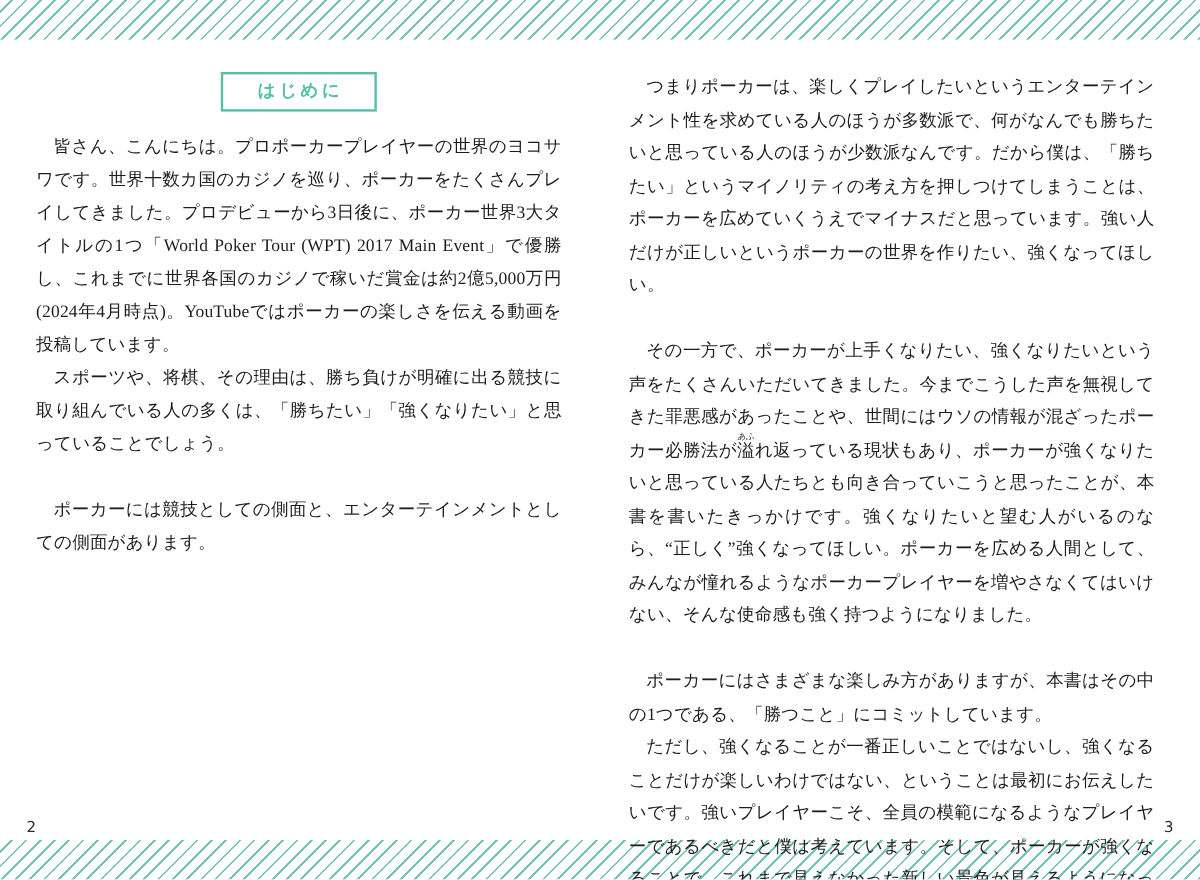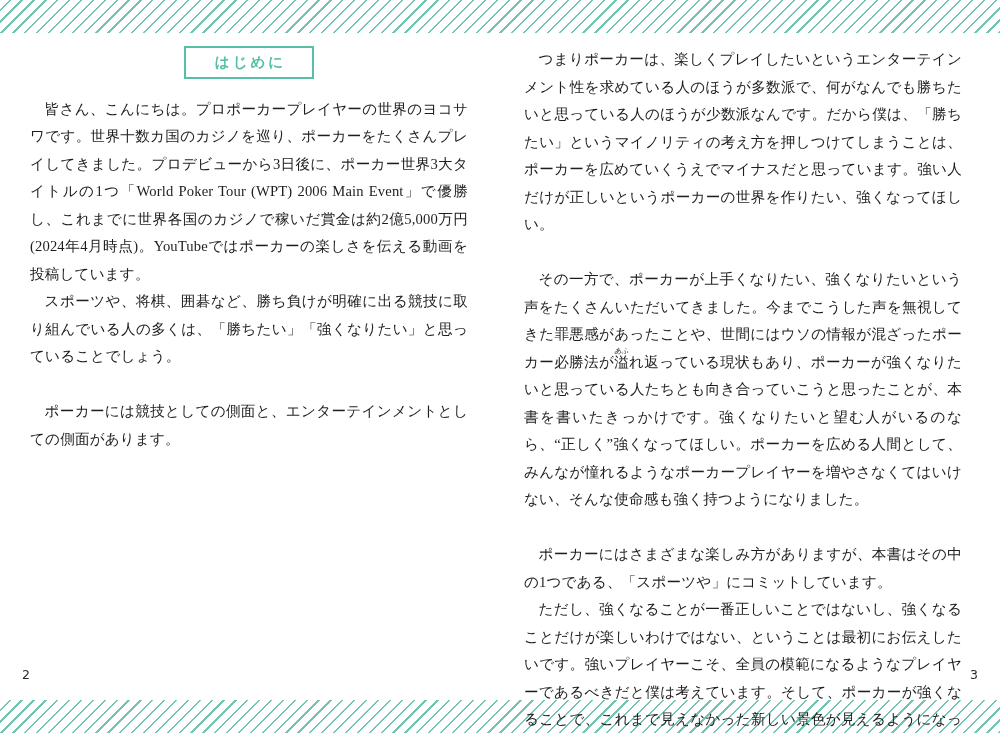--- a/index.html
+++ b/index.html
@@ -36,21 +36,21 @@
     height: 33px;
   }
   .stripe-bottom {
     bottom: 0;
     height: 33px;
   }
 
   
   .spread {
     position: absolute;
-    top: 21px;
+    top: 35px;
     left: 0;
     width: 1000px;
     height: 667px;
     display: flex;
     flex-direction: row;
   }
   .page {
     position: relative;
     height: 667px;
     box-sizing: border-box;
@@ -129,37 +129,37 @@
 
 <div class="spread">
 
   <div class="page page-left">
 
     <div class="heading-wrap">
       <div class="heading-chip">はじめに</div>
     </div>
 
     <div class="col">
-      <p>皆さん、こんにちは。プロポーカープレイヤーの世界のヨコサワです。世界十数カ国のカジノを巡り、ポーカーをたくさんプレイしてきました。プロデビューから3日後に、ポーカー世界3大タイトルの1つ「World Poker Tour (WPT) 2006 Main Event」で優勝し、これまでに世界各国のカジノで稼いだ賞金は約2億5,000万円 (2024年4月時点)。YouTubeではポーカーの楽しさを伝える動画を投稿しています。</p>
-      <p>スポーツや、将棋、囲碁など、勝ち負けが明確に出る競技に取り組んでいる人の多くは、「勝ちたい」「強くなりたい」と思っていることでしょう。</p>
+      <p>皆さん、こんにちは。プロポーカープレイヤーの世界のヨコサワです。世界十数カ国のカジノを巡り、ポーカーをたくさんプレイしてきました。プロデビューから3日後に、ポーカー世界3大タイトルの1つ「World Poker Tour (WPT) 2017 Main Event」で優勝し、これまでに世界各国のカジノで稼いだ賞金は約2億5,000万円 (2024年4月時点)。YouTubeではポーカーの楽しさを伝える動画を投稿しています。</p>
+      <p>スポーツや、将棋、その理由は、勝ち負けが明確に出る競技に取り組んでいる人の多くは、「勝ちたい」「強くなりたい」と思っていることでしょう。</p>
       <p class="gap">ポーカーには競技としての側面と、エンターテインメントとしての側面があります。</p>
 
     </div>
 
     <div class="folio folio-left">2</div>
   </div>
 
   <div class="page page-right">
 
     <div class="col">
       <p>つまりポーカーは、楽しくプレイしたいというエンターテインメント性を求めている人のほうが多数派で、何がなんでも勝ちたいと思っている人のほうが少数派なんです。だから僕は、「勝ちたい」というマイノリティの考え方を押しつけてしまうことは、ポーカーを広めていくうえでマイナスだと思っています。強い人だけが正しいというポーカーの世界を作りたい、強くなってほしい。</p>
       <p class="gap">
         <span>その一方で、ポーカーが上手くなりたい、強くなりたいという声をたくさんいただいてきました。今までこうした声を無視してきた罪悪感があったことや、世間にはウソの情報が混ざったポーカー必勝法が</span><ruby><span>溢</span><rt>あふ</rt></ruby><span>れ返っている現状もあり、ポーカーが強くなりたいと思っている人たちとも向き合っていこうと思ったことが、本書を書いたきっかけです。強くなりたいと望む人がいるのなら、“正しく”強くなってほしい。ポーカーを広める人間として、みんなが憧れるようなポーカープレイヤーを増やさなくてはいけない、そんな使命感も強く持つようになりました。</span>
       </p>
-      <p class="gap">ポーカーにはさまざまな楽しみ方がありますが、本書はその中の1つである、「スポーツや」にコミットしています。</p>
+      <p class="gap">ポーカーにはさまざまな楽しみ方がありますが、本書はその中の1つである、「勝つこと」にコミットしています。</p>
       <p>ただし、強くなることが一番正しいことではないし、強くなることだけが楽しいわけではない、ということは最初にお伝えしたいです。強いプレイヤーこそ、全員の模範になるようなプレイヤーであるべきだと僕は考えています。そして、ポーカーが強くなることで、これまで見えなかった新しい景色が見えるようになってもらうことが僕の願いです。</p>
 
     </div>
 
     <div class="folio folio-right">3</div>
   </div>
 
 </div>
 
 </body></html>

